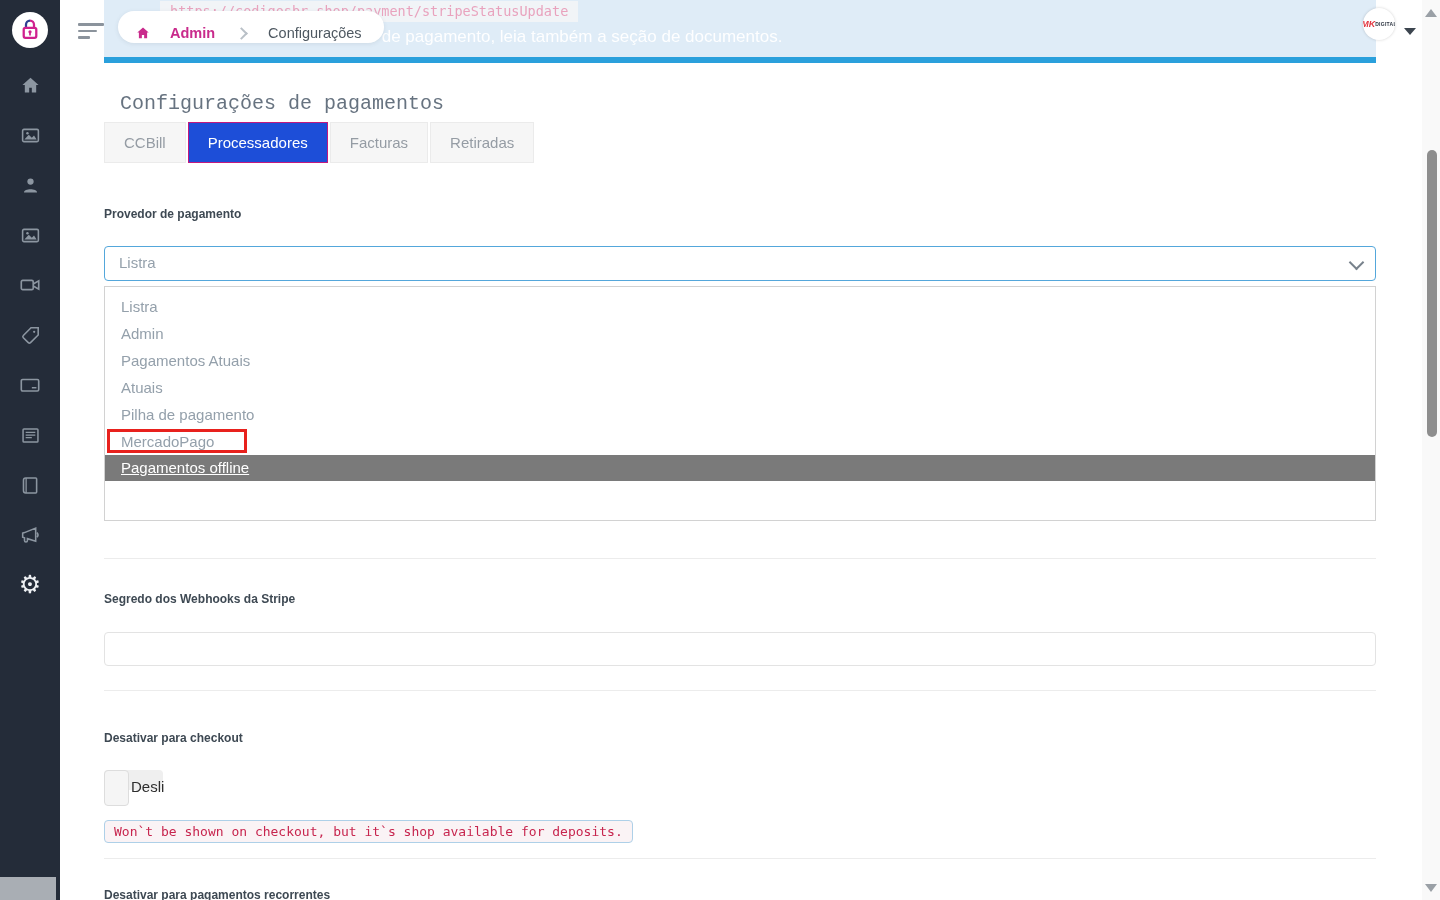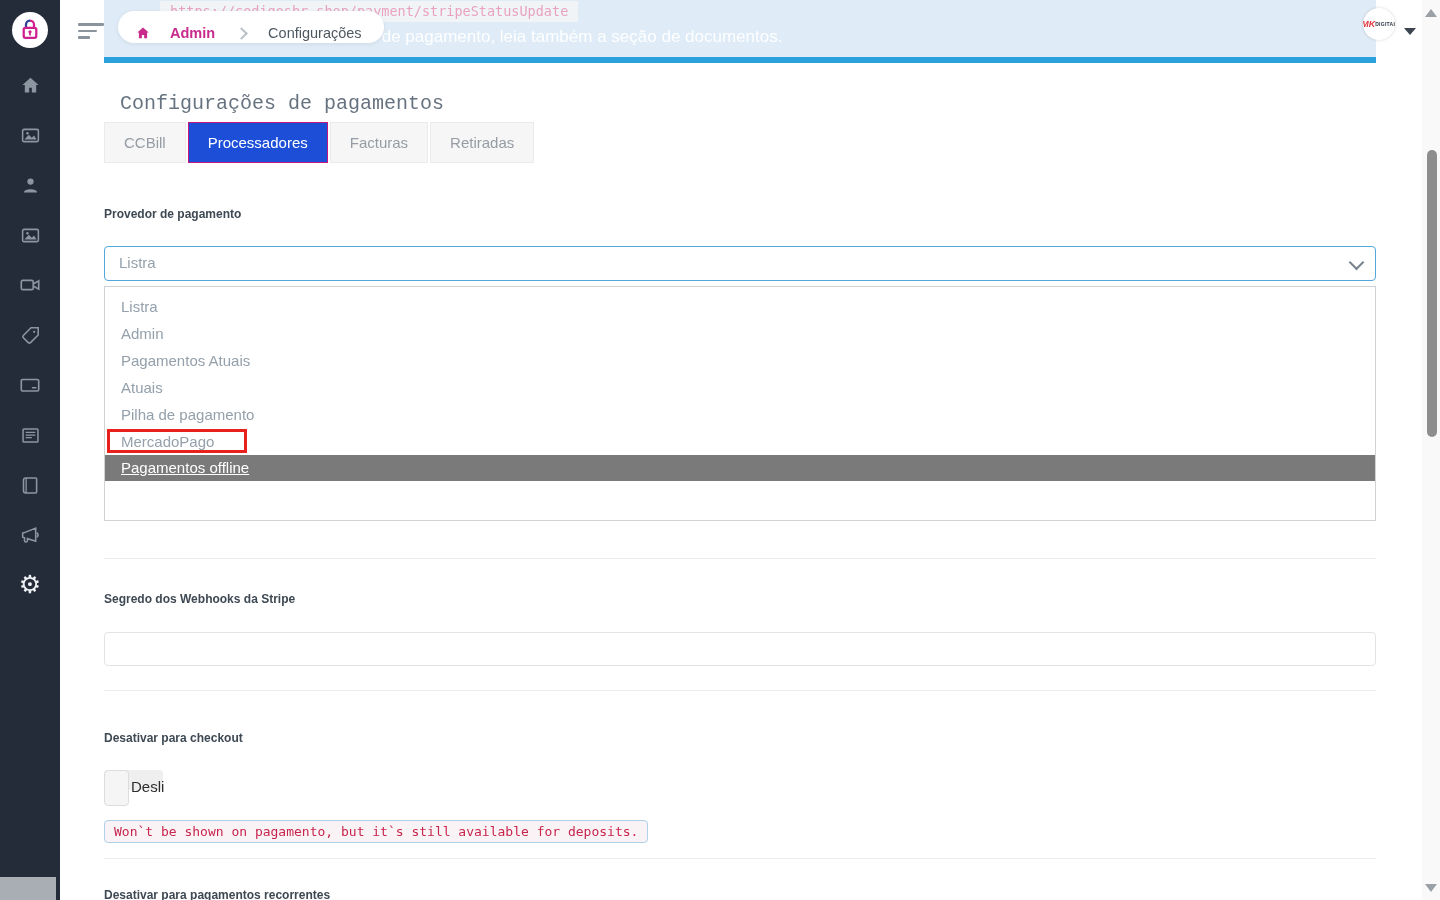--- a/index.html
+++ b/index.html
@@ -253,21 +253,21 @@
   <input class="text-input" type="text" placeholder="" style="">
 
   <div class="divider" style="top:690px"></div>
 
   <div class="sec-label" style="top:731px">Desativar para checkout</div>
   <div class="toggle">
     <div class="toggle-handle"></div>
     <div class="toggle-label">Desli</div>
   </div>
 
-  <code class="code-note">Won`t be shown on pagamento, but it`s still available for deposits.</code>
+  <code class="code-note">Won`t be shown on checkout, but it`s shop available for deposits.</code>
 
   <div class="divider" style="top:858px"></div>
 
   <div class="sec-label recurring-label">Desativar para pagamentos recorrentes</div>
 
   <div class="scroll-track">
     <div class="arrow-up"></div>
     <div class="scroll-thumb"></div>
     <div class="arrow-down"></div>
   </div>

